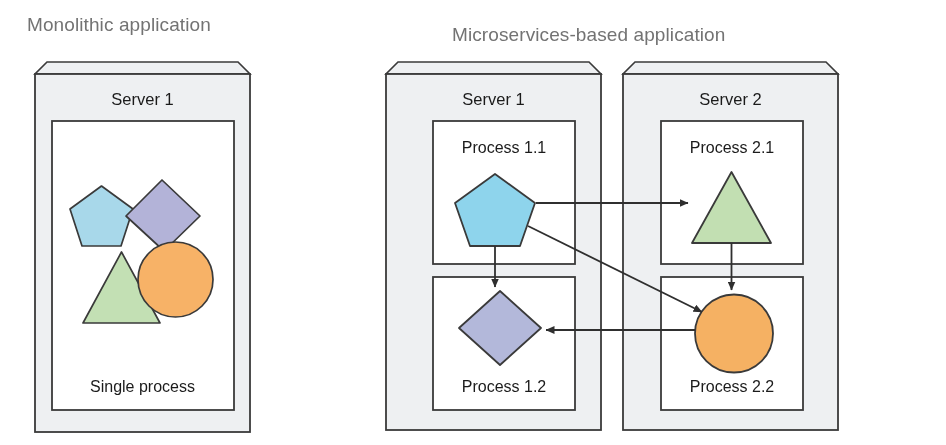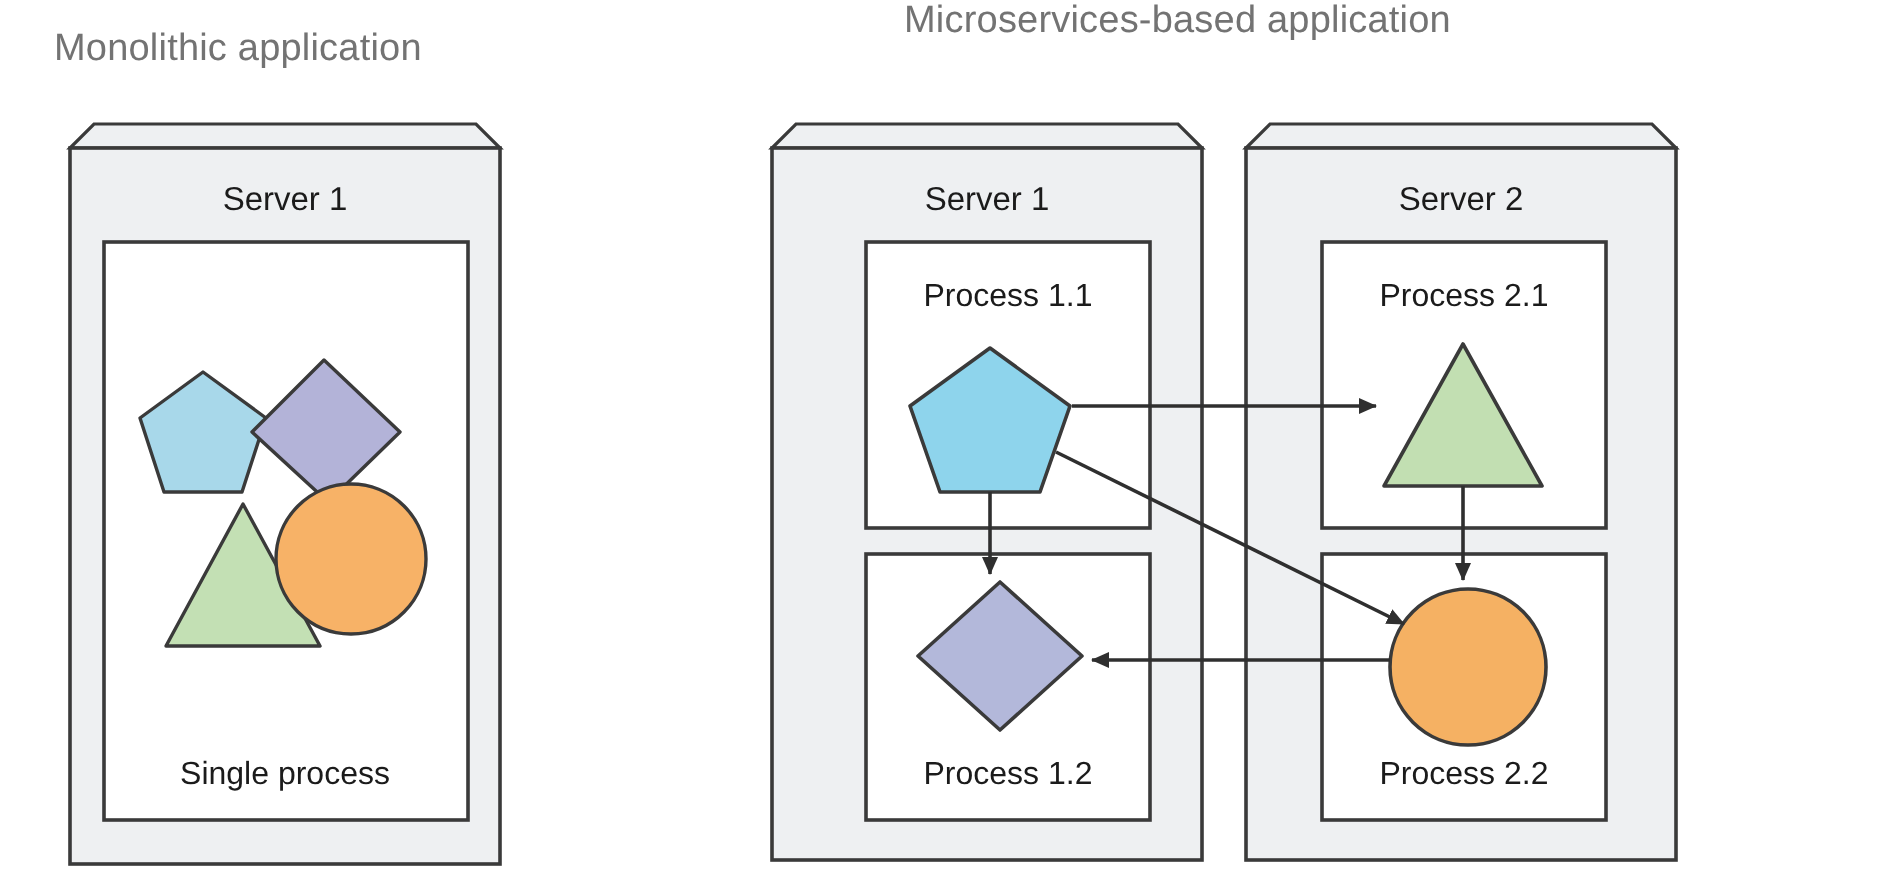--- a/index.html
+++ b/index.html
@@ -28,21 +28,21 @@
     display: block;
   }
   .panel-title {
     position: absolute;
     font-size: 19px;
     color: #737373;
     white-space: nowrap;
     letter-spacing: 0.1px;
   }
   #title-monolithic { left: 27px;  top: 14px; }
-  #title-microservices { left: 452px; top: 0; }
+  #title-microservices { left: 452px; top: 24px; }
 
   .svg-label {
     font-family: "Liberation Sans", sans-serif;
     font-size: 16.5px;
     fill: #1b1b1b;
   }
   .svg-label-sm {
     font-family: "Liberation Sans", sans-serif;
     font-size: 16px;
     fill: #1b1b1b;

